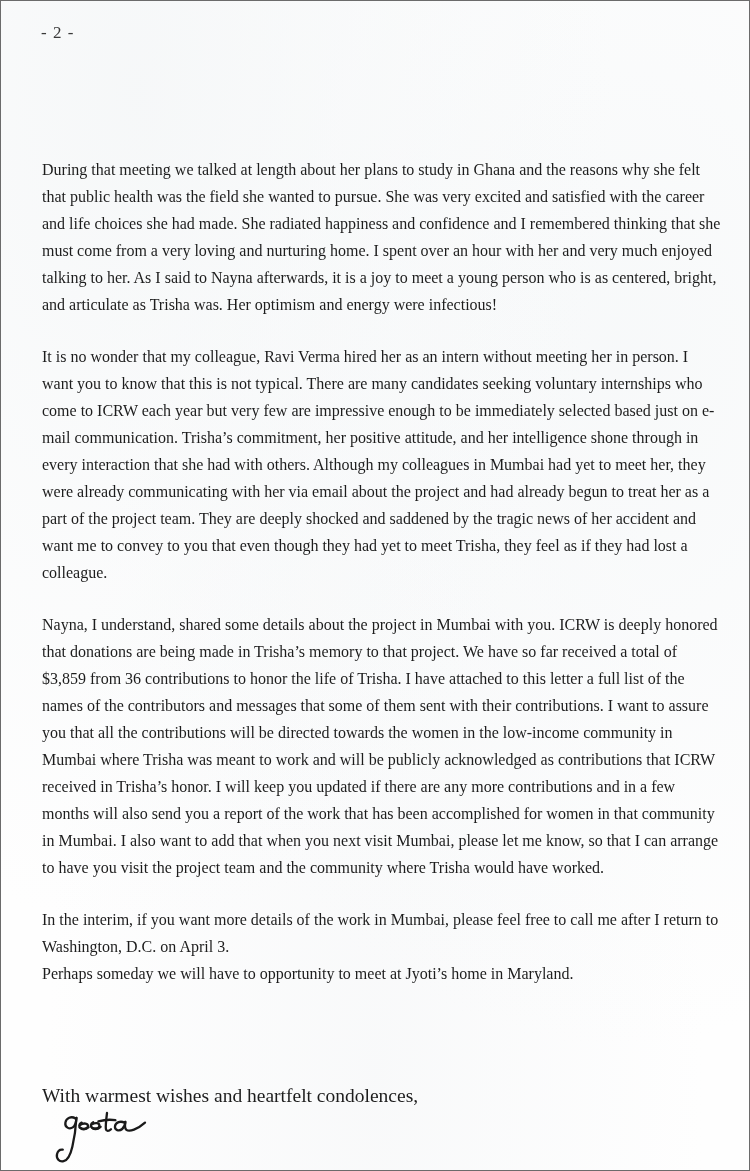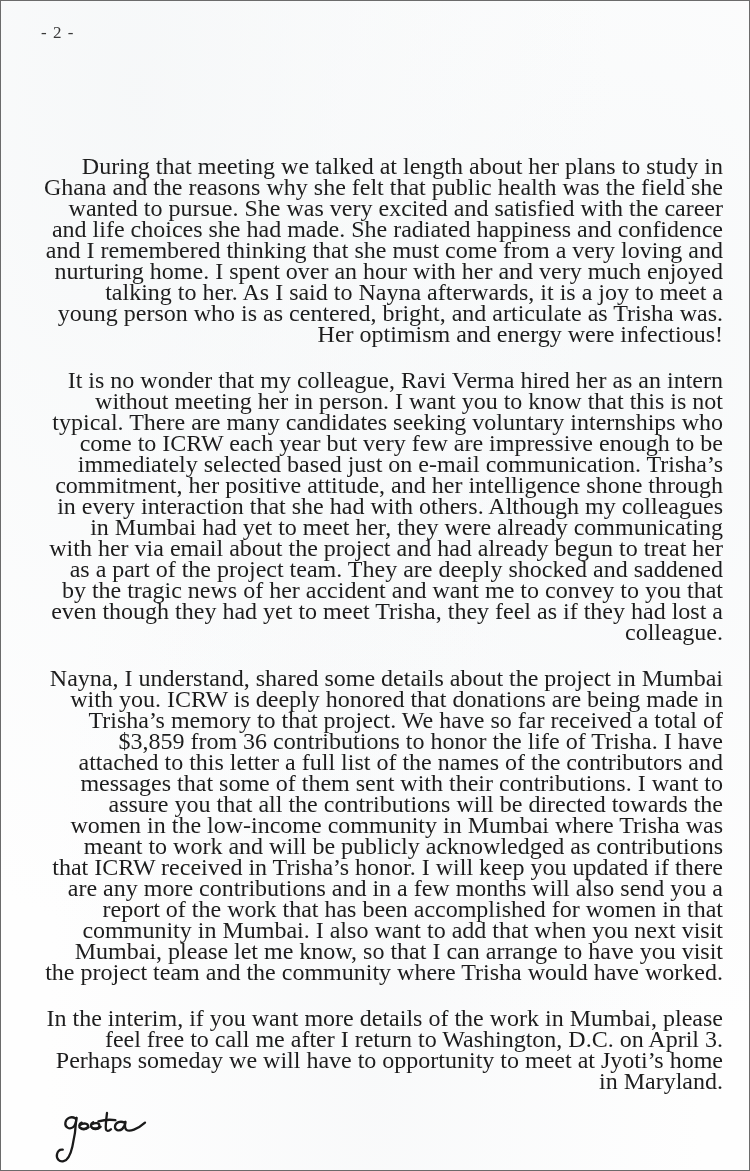--- a/index.html
+++ b/index.html
@@ -42,24 +42,24 @@
   }
 
   .letter-body {
     position: absolute;
     top: 155px;
     left: 41px;
     width: 681px;
   }
 
   .para {
-    font-size: 24px;
-    line-height: 21px;
+    font-size: 16px;
+    line-height: 27px;
     margin: 0 0 25px 0;
-    text-align: right;
+    text-align: left;
     color: #1d1d1d;
     -webkit-font-smoothing: antialiased;
   }
 
   .para:last-child { margin-bottom: 0; }
 
   .closing-block {
     position: absolute;
     top: 1082px;
     left: 41px;
@@ -94,20 +94,23 @@
   <div class="page-number">- 2 -</div>
 
   <div class="letter-body">
     <p class="para">During that meeting we talked at length about her plans to study in Ghana and the reasons why she felt that public health was the field she wanted to pursue. She was very excited and satisfied with the career and life choices she had made. She radiated happiness and confidence and I remembered thinking that she must come from a very loving and nurturing home. I spent over an hour with her and very much enjoyed talking to her. As I said to Nayna afterwards, it is a joy to meet a young person who is as centered, bright, and articulate as Trisha was. Her optimism and energy were infectious!</p>
     <p class="para">It is no wonder that my colleague, Ravi Verma hired her as an intern without meeting her in person. I want you to know that this is not typical. There are many candidates seeking voluntary internships who come to ICRW each year but very few are impressive enough to be immediately selected based just on e-mail communication. Trisha’s commitment, her positive attitude, and her intelligence shone through in every interaction that she had with others. Although my colleagues in Mumbai had yet to meet her, they were already communicating with her via email about the project and had already begun to treat her as a part of the project team. They are deeply shocked and saddened by the tragic news of her accident and want me to convey to you that even though they had yet to meet Trisha, they feel as if they had lost a colleague.</p>
     <p class="para">Nayna, I understand, shared some details about the project in Mumbai with you. ICRW is deeply honored that donations are being made in Trisha’s memory to that project. We have so far received a total of $3,859 from 36 contributions to honor the life of Trisha. I have attached to this letter a full list of the names of the contributors and messages that some of them sent with their contributions. I want to assure you that all the contributions will be directed towards the women in the low-income community in Mumbai where Trisha was meant to work and will be publicly acknowledged as contributions that ICRW received in Trisha’s honor. I will keep you updated if there are any more contributions and in a few months will also send you a report of the work that has been accomplished for women in that community in Mumbai. I also want to add that when you next visit Mumbai, please let me know, so that I can arrange to have you visit the project team and the community where Trisha would have worked.</p>
     <p class="para" style="white-space: pre-line; font-family: Liberation Serif, serif;">In the interim, if you want more details of the work in Mumbai, please feel free to call me after I return to Washington, D.C. on April 3.
 Perhaps someday we will have to opportunity to meet at Jyoti’s home in Maryland.</p>
   </div>
 
+  <div class="closing-block">
+    <div class="closing-line">With warmest wishes and heartfelt condolences,</div>
+  </div>
 
   <div class="signature" title="geeta">
     <svg viewBox="0 0 130 64" xmlns="http://www.w3.org/2000/svg" fill="none" stroke="#1a1a1a" stroke-width="2.3" stroke-linecap="round" stroke-linejoin="round">
 
       <path d="M22.5 13.5 C18.5 10.8, 13.2 12.8, 12.4 17.6 C11.6 22.4, 16.4 24.6, 19.8 22.4 C22.2 20.8, 23.2 17.4, 23.4 13.0"></path>
       <path d="M23.4 13.0 C22.9 21.5, 21.6 32.0, 19.4 41.5 C17.6 49.4, 15.0 55.2, 10.6 56.2 C6.2 57.2, 3.1 53.4, 4.0 49.2 C4.7 45.9, 7.2 44.3, 9.8 44.6"></path>
 
       <path d="M27.0 20.0 C30.8 17.4, 35.2 18.4, 35.0 21.2 C34.8 23.8, 30.6 24.6, 27.4 23.0 C25.6 22.1, 25.8 19.0, 28.6 17.6"></path>
       <path d="M27.2 22.6 C28.8 25.0, 32.6 25.0, 35.6 22.2"></path>
 

